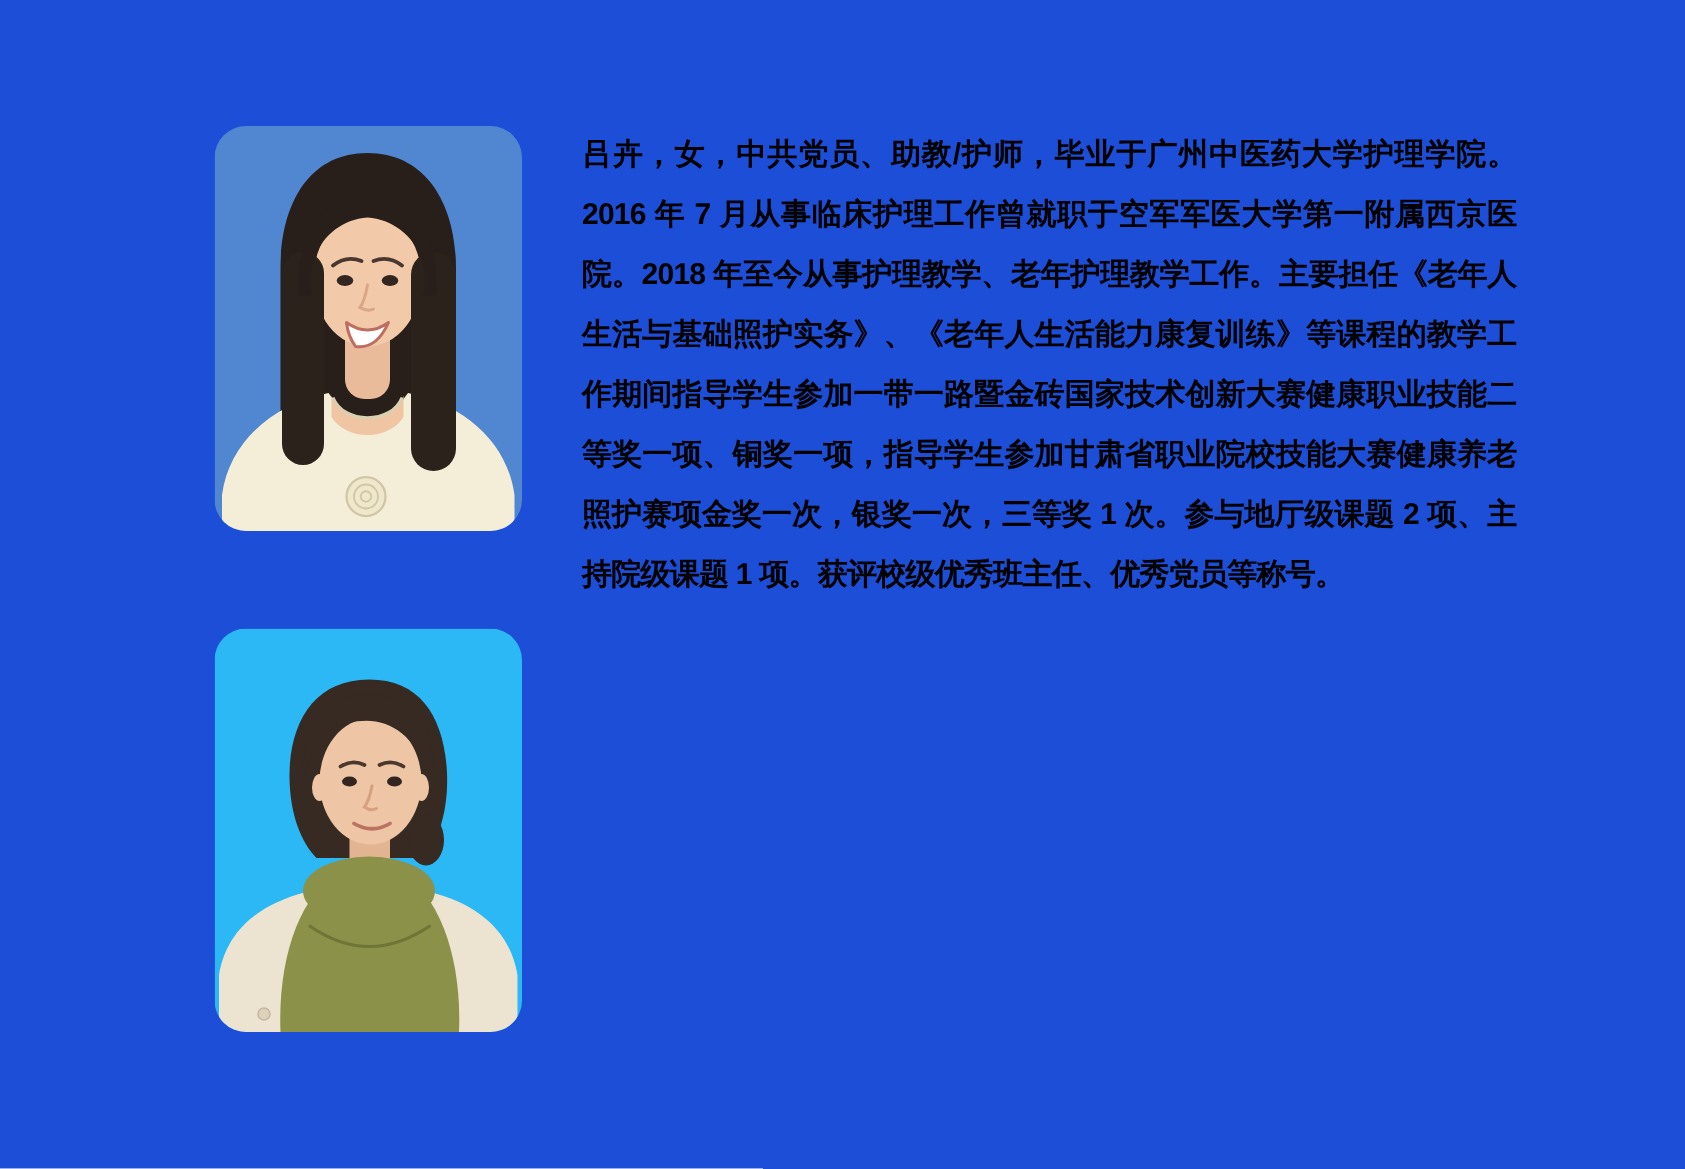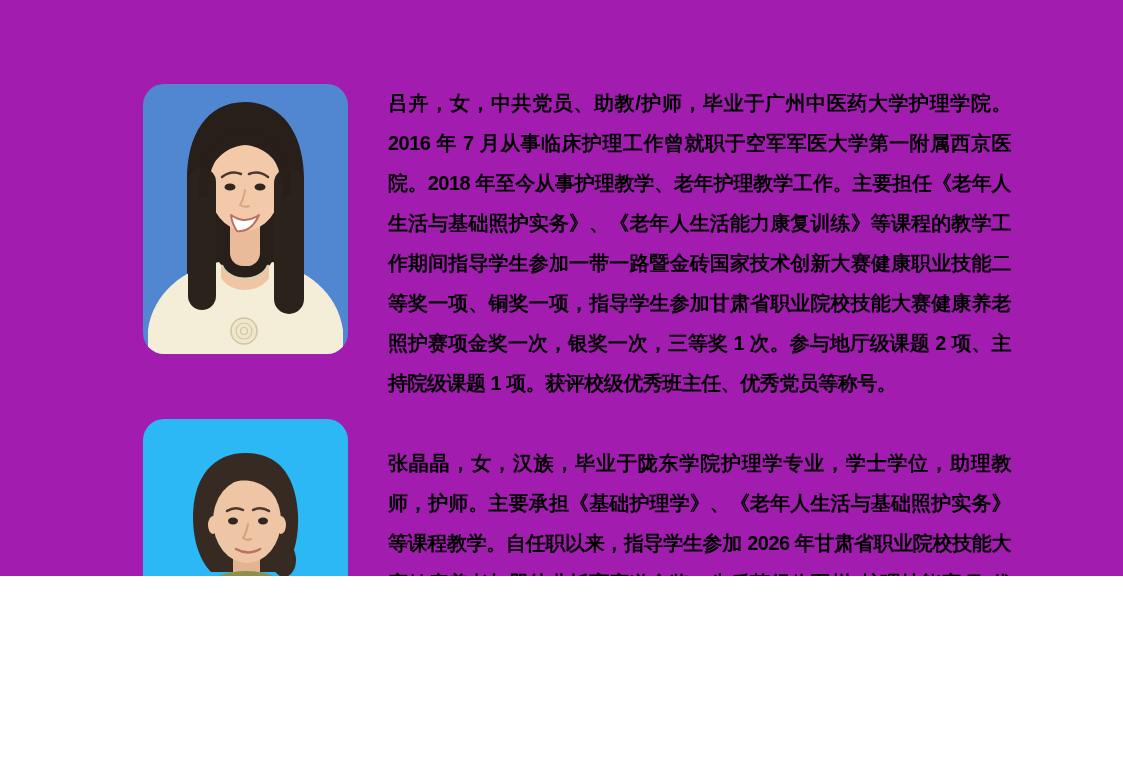--- a/index.html
+++ b/index.html
@@ -6,22 +6,22 @@
     margin: 0;
     padding: 0;
     width: 1123px;
     height: 779px;
     background: #ffffff;
     font-family: "Liberation Sans", sans-serif;
   }
   .page {
     position: relative;
     width: 1123px;
-    height: 576px;
-    background: #a21caf;
+    height: 779px;
+    background: #1d4ed8;
     overflow: hidden;
   }
   .photo {
     position: absolute;
     left: 143px;
     width: 205px;
     border-radius: 21px;
     overflow: hidden;
   }
   .photo-1 { top: 84px;  height: 270px; }
@@ -115,15 +115,14 @@
       <ellipse cx="120" cy="102" rx="5" ry="3.4" fill="#33251f"></ellipse>
 
       <path d="M105,105 Q103,115 100,119 Q104,122 108,120" stroke="#d6a07e" stroke-width="2" fill="none" stroke-linecap="round"></path>
 
       <path d="M93,130 Q105,137 117,130" stroke="#bb7263" stroke-width="2.5" fill="none" stroke-linecap="round"></path>
 
       <circle cx="33" cy="257" r="4" fill="#ddd3bd" stroke="#c3b89e" stroke-width="1"></circle>
     </svg>
   </div>
 
-  <div class="bio bio-2">张晶晶，女，汉族，毕业于陇东学院护理学专业，学士学位，助理教师，护师。主要承担《基础护理学》、《老年人生活与基础照护实务》等课程教学。自任职以来，指导学生参加 2026 年甘肃省职业院校技能大赛健康养老与婴幼儿托育赛道金奖，先后获得临夏州“护理技能赛项”优秀指导教师、学院“护理礼仪风采展示大赛”优秀指导教师、优秀教师称号、参与院级课题一项。</div>
 
 </div>
 
 </body></html>

